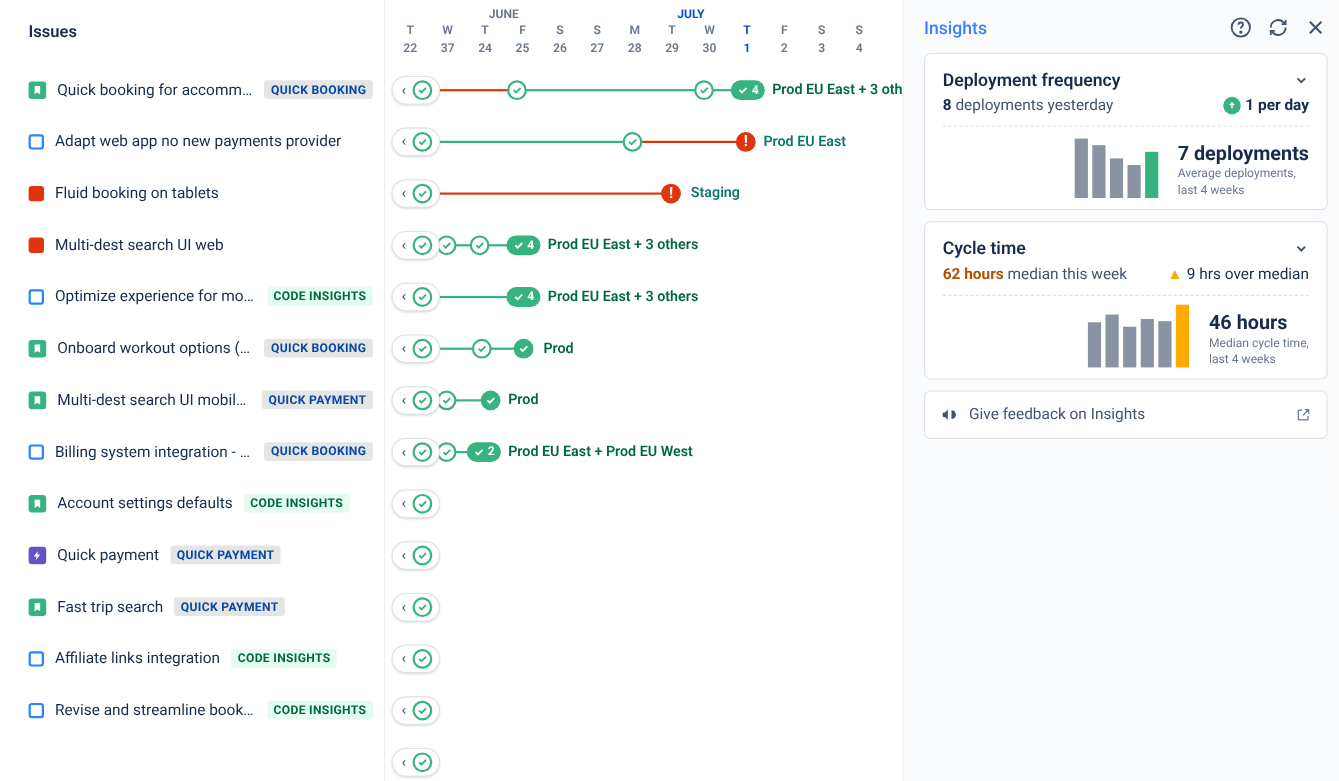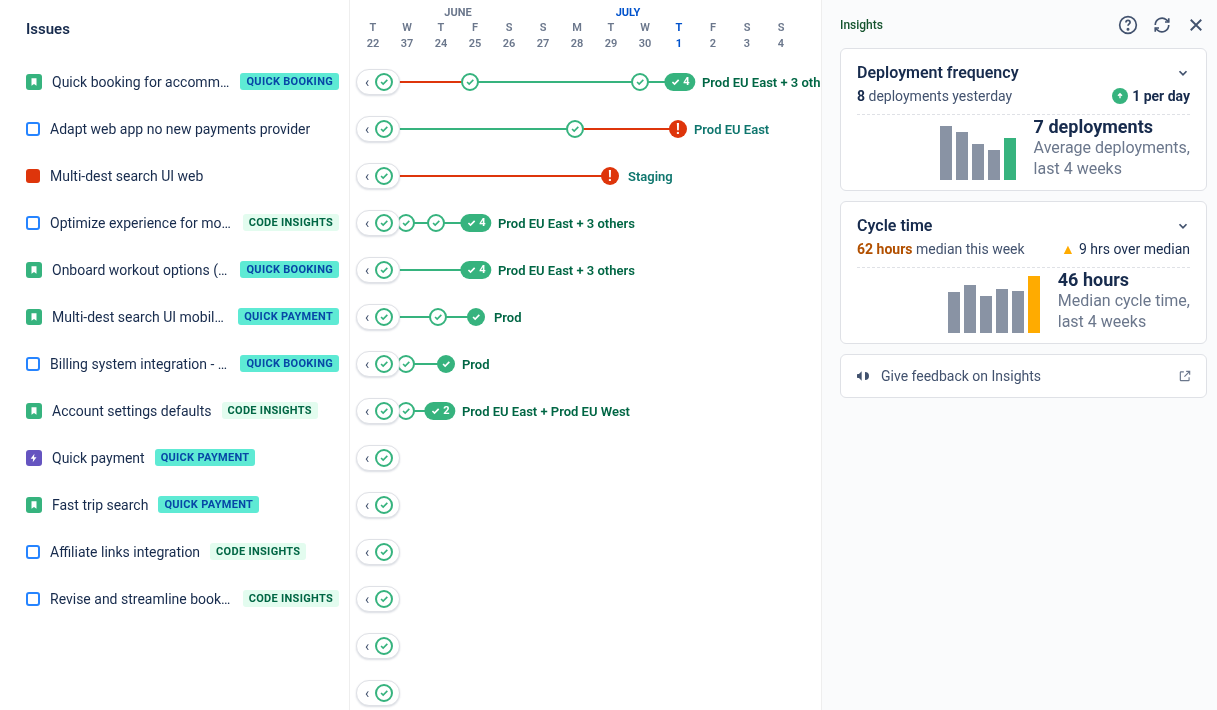--- a/index.html
+++ b/index.html
@@ -55,21 +55,21 @@
   .ic-red   { background:#DE350B; }
   .ic-purple{ background:#6554C0; }
   .issue-title { overflow:hidden; text-overflow:ellipsis; min-width:0; flex-shrink:1;}
   .label {
     font-size:11px; font-weight:700;
     padding:2px 6px; border-radius:3px;
     background:#EAE6FF; color:#403294;
     letter-spacing:.3px;
     overflow:hidden; text-overflow:ellipsis; flex-shrink:0;
   }
-  .label.blue { background:#5eead4; color:#0747A6; }
+  .label.blue { background:#e5e5e5; color:#0747A6; }
   .label.teal { background:#E3FCEF; color:#006644; }
 
   .timeline-col {
     flex:1;
     min-width:0;
     overflow:hidden;
     position:relative;
   }
   .timeline-header {
     height:58px;
@@ -149,21 +149,21 @@
   .insights {
     width: 395px;
     padding: 14px 10px 0 18px;
     background:#fafbfc;
   }
   .ins-head {
     display:flex; align-items:center; gap:12px;
     color:#6B778C;
     margin-bottom:12px;
   }
-  .ins-head h2 { font-size:12px; font-weight:500; color:#14532d; flex:1;}
+  .ins-head h2 { font-size:16px; font-weight:500; color:#3b82f6; flex:1;}
   .ih-btn { width:22px; height:22px; color:#42526E; display:flex; align-items:center; justify-content:center; cursor:pointer;}
   .card {
     background:#fff; border:1px solid #dfe1e6; border-radius:6px;
     padding:14px 16px 10px;
     margin-bottom:10px;
   }
   .card-title-row { display:flex; align-items:center; }
   .card-title { font-weight:600; font-size:16px; color:#172B4D; flex:1;}
   .card-sub { display:flex; align-items:flex-end; gap:6px; margin-top:6px; font-size:14px; color:#42526E;}
   .card-sub strong { color:#172B4D; font-weight:700;}
@@ -175,21 +175,21 @@
     display:flex; align-items:flex-end; gap:18px; margin-top:10px;
     border-top:1px dashed #dfe1e6; padding-top:0;
     height:66px;
   }
   .bars { display:flex; align-items:flex-end; gap:4px; height:66px; margin-left:auto;}
   .bar { width:12px; background:#8993A4; }
   .bar.hl { background:#36B37E; }
   .bar.or { background:#FFAB00; }
   .chart-right { line-height:1.3; }
   .chart-right .big { font-weight:700; font-size:18px; color:#172B4D;}
-  .chart-right .sm { font-size:16px; color:#6B778C;}
+  .chart-right .sm { font-size:11px; color:#6B778C;}
   .ct-orange { color:#B25000; font-weight:700;}
   .warn-tri { color:#FFAB00; font-size:14px;}
   .feedback {
     background:#fff; border:1px solid #dfe1e6; border-radius:6px;
     height:44px; display:flex; align-items:center; padding:0 14px;
     gap:10px; color:#42526E; font-size:14px;
   }
   .ext-ic { margin-left:auto; color:#6B778C;}
   svg { display:block; }
 </style>
@@ -205,20 +205,24 @@
             <svg viewBox="0 0 24 24" fill="#fff">
               <path d="M6 3h12v18l-6-4-6 4z"></path>
             </svg>
           </span>
           <span class="issue-title">Quick booking for accommodations</span>
           <span class="label blue">QUICK BOOKING</span>
         </div>
         <div class="issue-row">
           <span class="issue-icon" style="border:2px solid #2684FF;border-radius:3px;width:14px;height:14px;"></span>
           <span class="issue-title">Adapt web app no new payments provider</span>
+        </div>
+        <div class="issue-row">
+          <span class="issue-icon ic-red" style="width:14px;height:14px;border-radius:3px;"></span>
+          <span class="issue-title">Fluid booking on tablets</span>
         </div>
         <div class="issue-row">
           <span class="issue-icon ic-red" style="width:14px;height:14px;border-radius:3px;"></span>
           <span class="issue-title">Multi-dest search UI web</span>
         </div>
         <div class="issue-row">
           <span class="issue-icon" style="border:2px solid #2684FF;border-radius:3px;width:14px;height:14px;"></span>
           <span class="issue-title">Optimize experience for mobile web</span>
           <span class="label teal">CODE INSIGHTS</span>
         </div>

